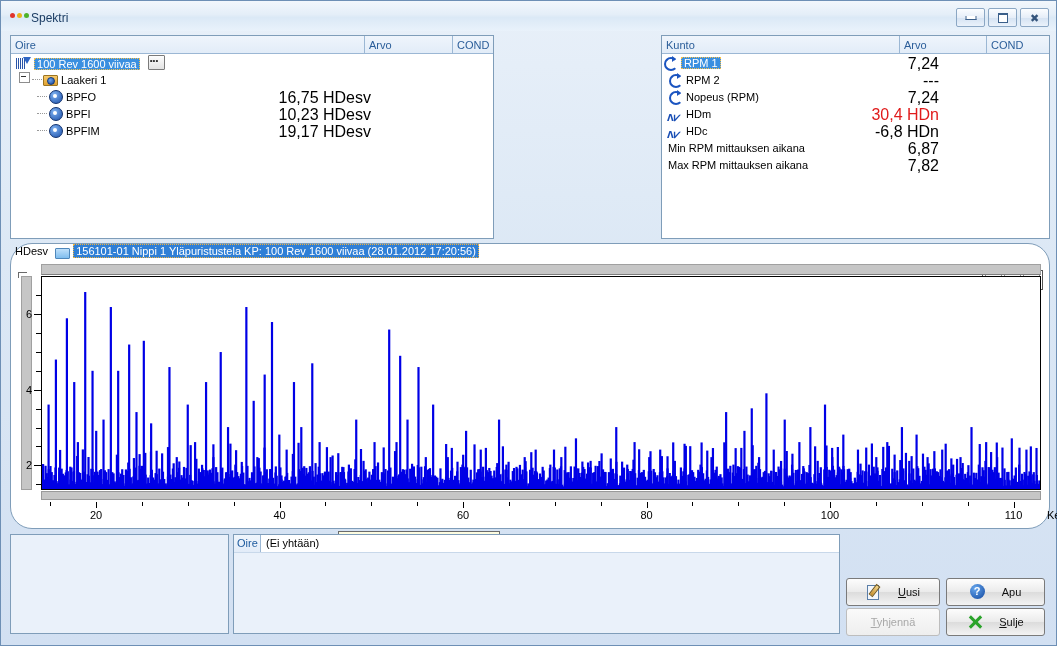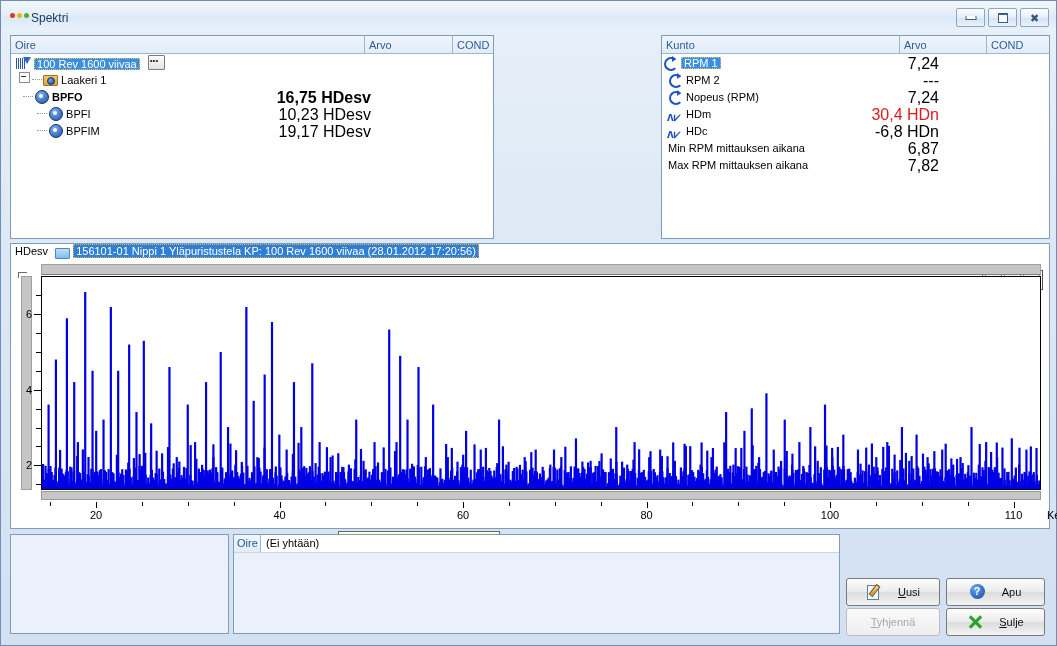--- a/index.html
+++ b/index.html
@@ -103,21 +103,21 @@
   
   .ico-rpm::before{content:"";position:absolute;left:2px;top:2px;width:10px;height:10px;
     border:2px solid #1a54c0;border-radius:50%;border-right-color:transparent;}
   .ico-rpm::after{content:"";position:absolute;left:10px;top:1px;border-left:4px solid #1a54c0;
     border-top:3px solid transparent;border-bottom:3px solid transparent;}
   .ico-wave{font-size:12px;color:#1a4fb5;font-weight:bold;line-height:15px;}
 
   #right-panel{left:660px;top:34px;width:389px;height:204px;}
 
   
-  #chart-panel{left:9px;top:242px;width:1040px;height:286px;background:#fff;}
+  #chart-panel{left:9px;top:242px;width:1040px;height:286px;background:#fff;border-radius:22px;}
   .chart-title-row{position:absolute;left:0;top:0;height:16px;left:2px;right:2px;white-space:nowrap;}
   .unit-lbl{display:inline-block;font-size:11px;color:#000;padding:1px 3px 0 2px;vertical-align:2px;}
   .ico-fold2{display:inline-block;width:16px;height:13px;position:relative;vertical-align:-2px;}
   .ico-fold2::before{content:"";position:absolute;left:1px;top:2px;width:13px;height:9px;border-radius:1px;
     background:linear-gradient(to bottom,#bfe0fb,#7fbdee);border:1px solid #4e87bb;}
   .sel-title{
     display:inline-block;background:#2f7fd6;color:#fff;font-size:11px;padding:1px 3px;
     outline:1px dotted #f3b33c;outline-offset:-1px;vertical-align:2px;
   }
   .plot-frame{position:absolute;left:10px;top:20px;right:6px;bottom:6px;}
@@ -244,21 +244,21 @@
         <span class="ico ico-meas"></span>
         <span class="sel">100 Rev 1600 viivaa</span>
         <span class="ellbtn"></span>
       </div>
 
       <div class="trow" style="padding-left:8px;">
         <span class="expander"></span><span class="dotline"></span><span class="ico ico-folder"></span>
         <span class="lbl">Laakeri 1</span>
       </div>
 
-      <div class="trow" style="padding-left:12px;font-weight:bold;">
+      <div class="trow" style="padding-left:26px;">
         <span class="dotline"></span><span class="ico ico-bear"></span>
         <span class="lbl">BPFO</span>
         <span class="val">16,75 HDesv</span>
       </div>
       <div class="trow" style="padding-left:26px;">
         <span class="dotline"></span><span class="ico ico-bear"></span>
         <span class="lbl">BPFI</span>
         <span class="val">10,23 HDesv</span>
       </div>
       <div class="trow" style="padding-left:26px;">

